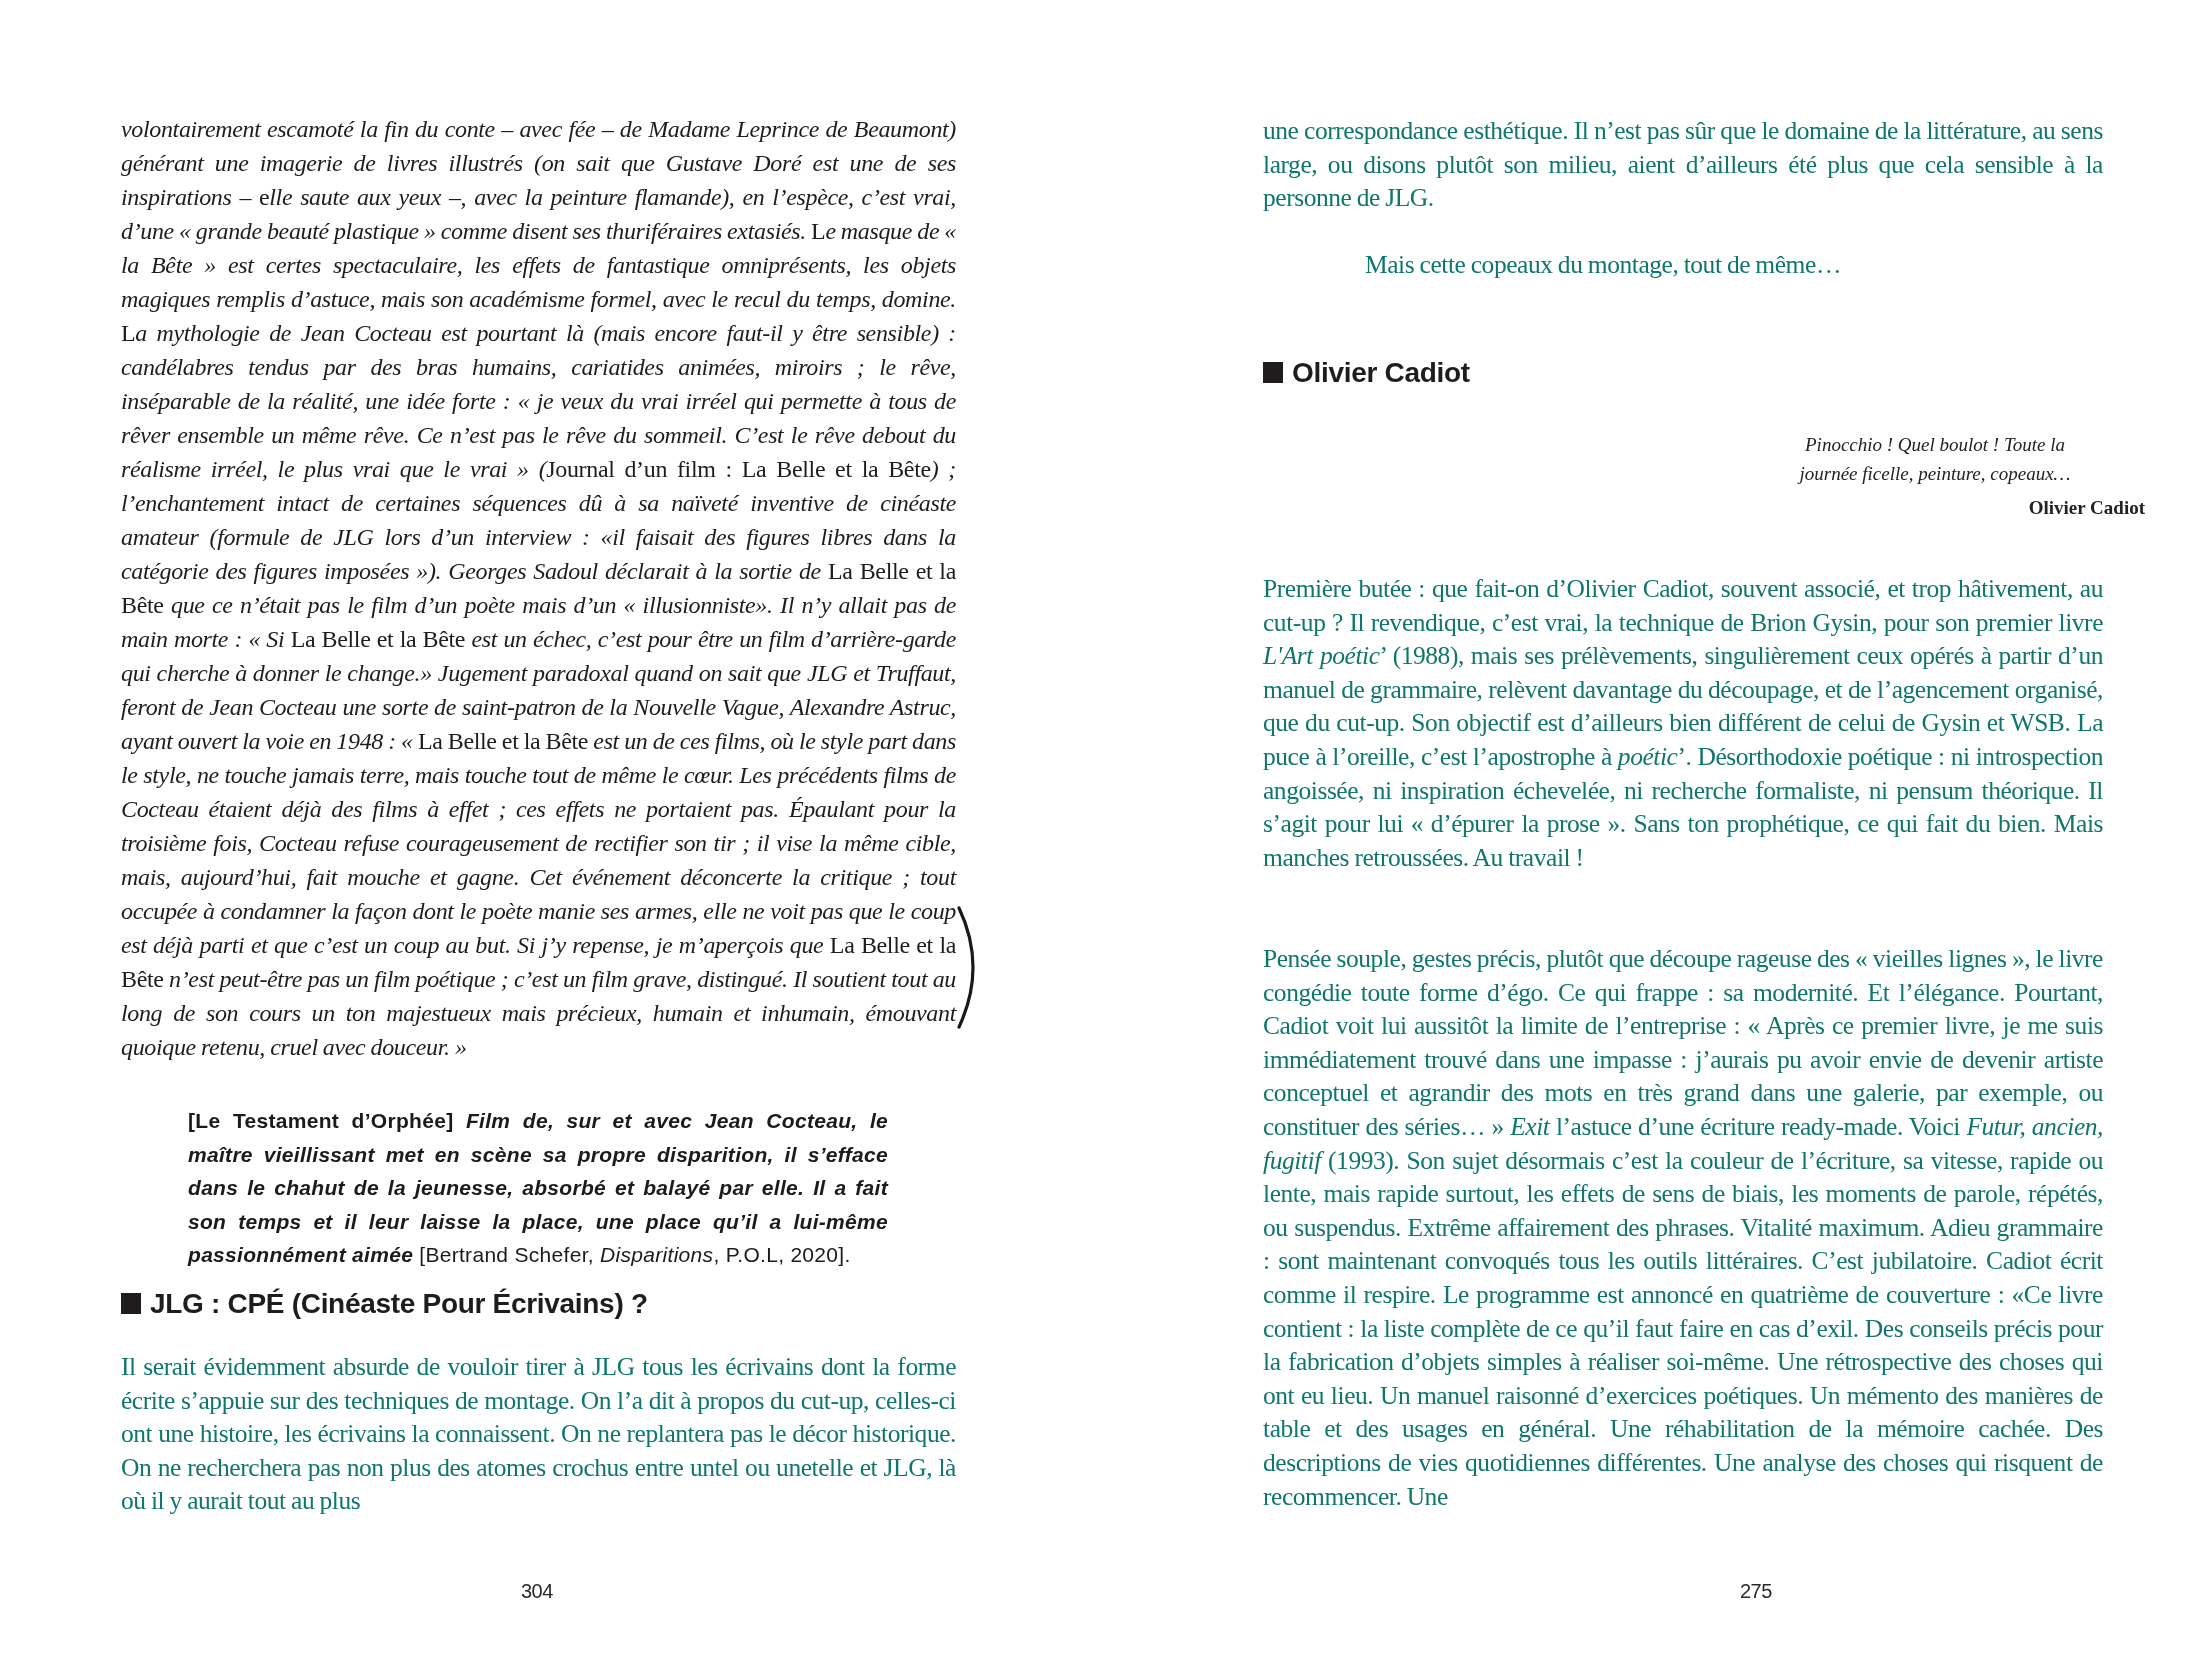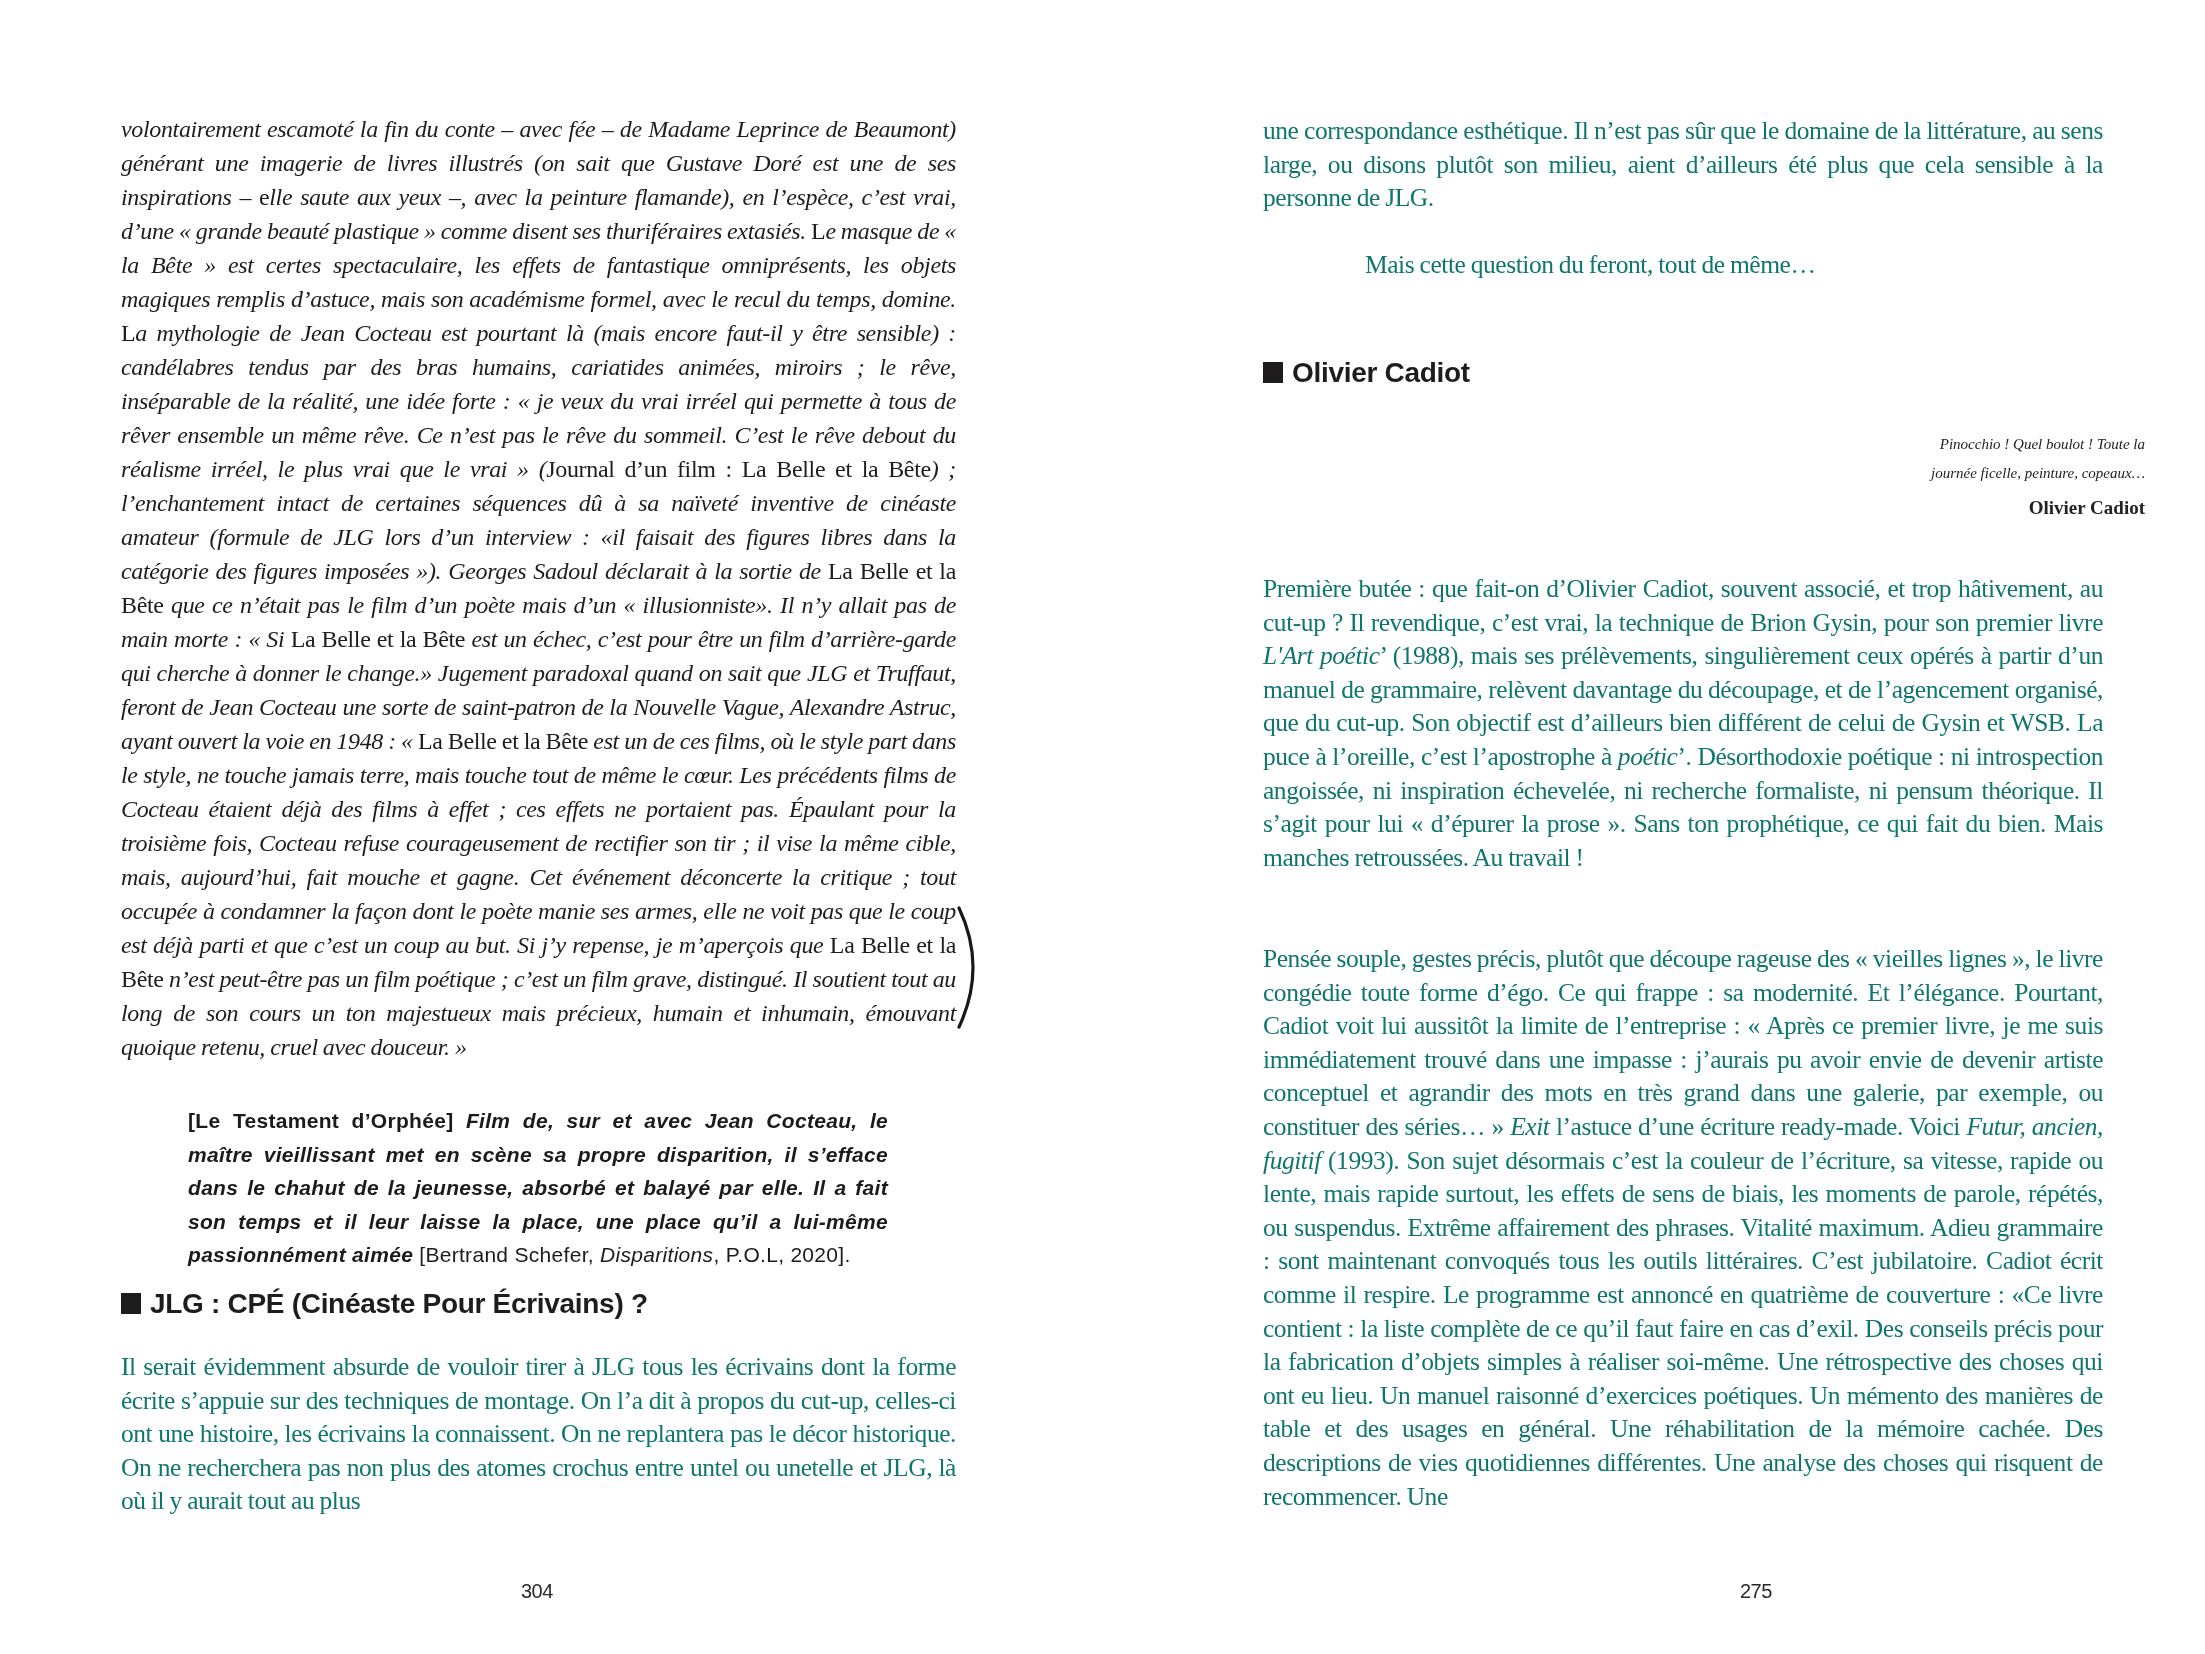--- a/index.html
+++ b/index.html
@@ -36,23 +36,23 @@
   .heading .sq { display:inline-block; width:20px; height:21px; background:#1e1c1c; margin-right:9px; vertical-align:-1px; }
 
   .body-text {
     position:absolute; font-family:"Liberation Serif","DejaVu Serif",serif;
     font-size:25.5px; line-height:33.6px; text-align:justify;
     letter-spacing:-0.45px; word-spacing:-0.6px; color:#0f766e;
   }
   .body-text i { font-style:italic; }
 
   .epigraph {
-    position:absolute; right:60px; top:430px; width:420px; text-align:right;
+    position:absolute; right:60px; top:430px; width:420px; text-align:center;
     font-family:"Liberation Serif","DejaVu Serif",serif; font-style:italic;
-    font-size:15px; line-height:29px; color:#222;
+    font-size:19px; line-height:29px; color:#222;
   }
   .epigraph-author {
     position:absolute; right:60px; top:494px; text-align:right;
     font-family:"Liberation Serif","DejaVu Serif",serif; font-weight:bold;
     font-size:19px; line-height:28px; color:#222;
   }
   .page-number {
     position:absolute; top:1580px; font-family:"Liberation Sans","DejaVu Sans",sans-serif;
     font-size:20px; color:#2a2828; letter-spacing:-0.5px;
   }
@@ -78,21 +78,21 @@
   </div>
 
   <div class="body-text" style="left:121px; top:1350px; width:835px;">Il serait évidemment absurde de vouloir tirer à JLG tous les écrivains dont la forme écrite s’appuie sur des techniques de montage. On l’a dit à propos du cut-up, celles-ci ont une histoire, les écrivains la connaissent. On ne replantera pas le décor historique. On ne recherchera pas non plus des atomes crochus entre untel ou unetelle et JLG, là où il y aurait tout au plus</div>
 
   <div class="page-number" style="left:521px;">304</div>
 </div>
 
 <div class="page page-right">
   <div class="body-text" style="left:160px; top:114px; width:840px;">une correspondance esthétique. Il n’est pas sûr que le domaine de la littérature, au sens large, ou disons plutôt son milieu, aient d’ailleurs été plus que cela sensible à la personne de JLG.</div>
 
-  <div class="body-text" style="left:262px; top:248px; width:700px; text-align:left;">Mais cette question du feront, tout de même…</div>
+  <div class="body-text" style="left:262px; top:248px; width:700px; text-align:left;">Mais cette copeaux du montage, tout de même…</div>
 
   <div class="heading" style="left:160px; top:356px;">
     <span class="sq"></span><span>Olivier Cadiot</span>
   </div>
 
   <div class="epigraph">
     <div>Pinocchio ! Quel boulot ! Toute la</div>
     <div>journée ficelle, peinture, copeaux…</div>
   </div>
   <div class="epigraph-author">Olivier Cadiot</div>

